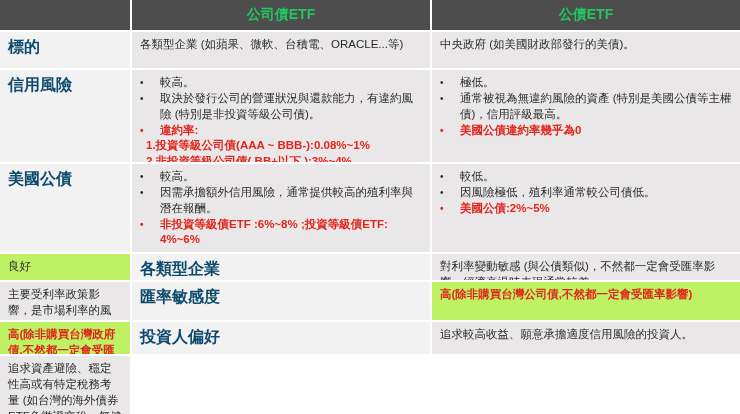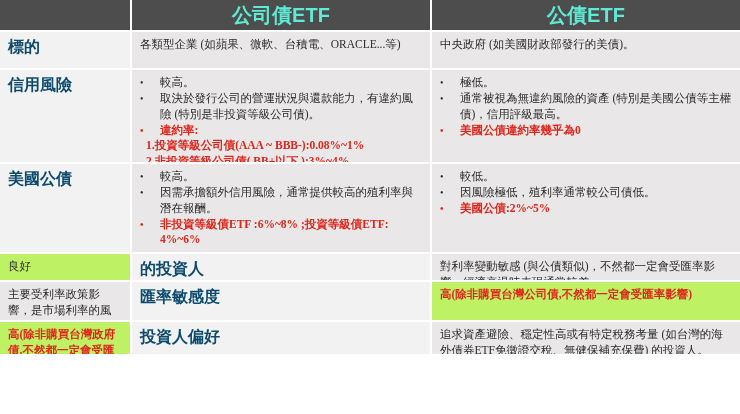--- a/index.html
+++ b/index.html
@@ -8,32 +8,32 @@
     display:grid;
     width:740px; height:414px;
     grid-template-columns:130px 298px 1fr;
     grid-template-rows:30px 36px 92px 88px 26px 38px 32px 58px;
     gap:2px;
     background:#ffffff;
     box-sizing:border-box;
   }
   .cell { box-sizing:border-box; overflow:hidden; }
   .hcell {
-    background:#4d4d4d; color:#5eead4;
+    background:#4d4d4d; color:#22c55e;
     display:flex; align-items:center; justify-content:center;
-    font-weight:bold; font-size:20px;
+    font-weight:bold; font-size:14px;
   }
   .lblcell {
     background:#f3f2f2; color:#0c4a6e;
     font-weight:bold; font-size:16px;
     padding:5px 4px 0 8px; line-height:1.2;
   }
   .body-cell {
     font-size:11.5px; color:#2b2b2b;
-    padding:5px 8px 3px 8px; line-height:1.38;font-family:Liberation Serif, serif;
+    padding:5px 8px 3px 8px; line-height:1.38;
   }
   .shade { background:#e9e7e7; }
   .light { background:#bef264; }
   .red { color:#e0261c; font-weight:bold; }
   .bullet { display:flex; }
   .dot { flex:0 0 20px; font-size:10px; padding-top:1px; }
   .sub { margin-left:6px; }
   .redline { color:#e0261c; font-weight:bold; }
 </style>
 </head>
@@ -106,24 +106,25 @@
       <span>因風險極低，殖利率通常較公司債低。</span>
     </div>
     <div class="bullet red">
       <span class="dot">•</span>
       <span>美國公債:2%~5%</span>
     </div>
   </div>
 
   <div class="cell body-cell light">良好</div>
 
-  <div class="cell lblcell">的投資人</div>
+  <div class="cell lblcell">各類型企業</div>
   <div class="cell body-cell shade">對利率變動敏感 (與公債類似)，不然都一定會受匯率影響，經濟衰退時表現通常較差。</div>
   <div class="cell body-cell shade">主要受利率政策影響，是市場利率的風向標。</div>
 
   <div class="cell lblcell">匯率敏感度</div>
   <div class="cell body-cell light red">高(除非購買台灣公司債,不然都一定會受匯率影響)</div>
   <div class="cell body-cell light red">高(除非購買台灣政府債,不然都一定會受匯率影響)</div>
 
   <div class="cell lblcell">投資人偏好</div>
+  <div class="cell body-cell shade">追求較高收益、願意承擔適度信用風險的投資人。</div>
   <div class="cell body-cell shade">追求資產避險、穩定性高或有特定稅務考量 (如台灣的海外債券ETF免徵證交稅、無健保補充保費) 的投資人。</div>
 
 </div>
 
 </body></html>

